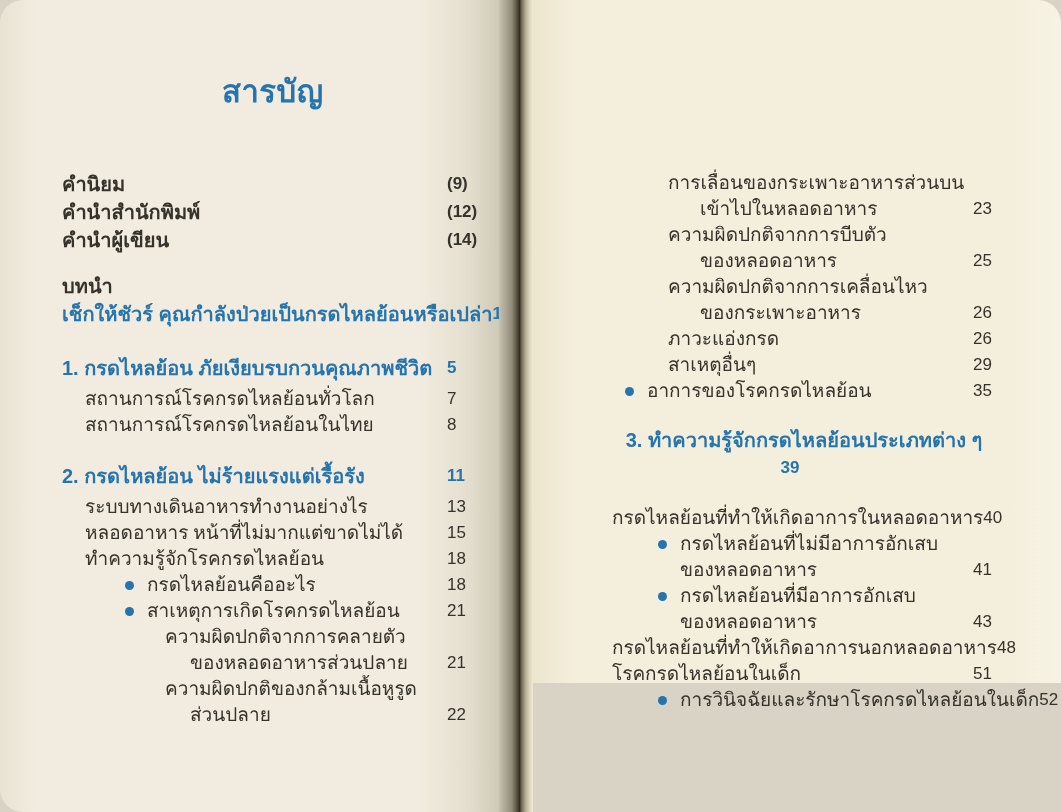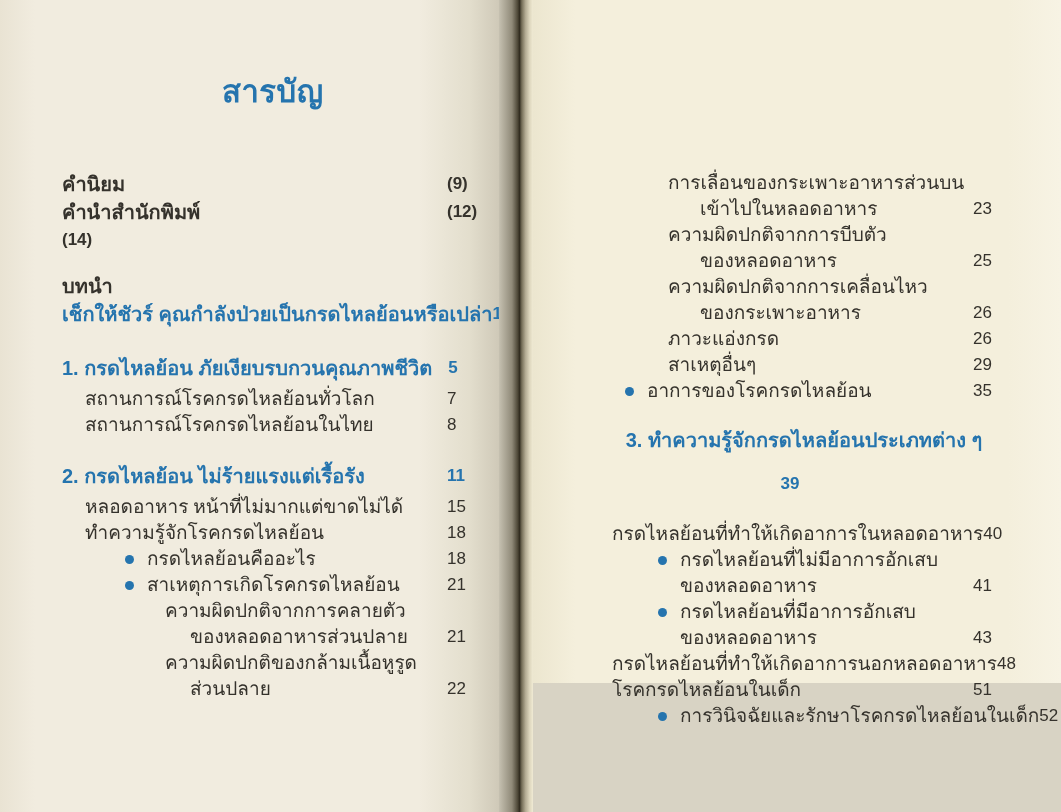--- a/index.html
+++ b/index.html
@@ -1,21 +1,21 @@
 <!DOCTYPE html>
 <html style="--accent-blue: #2574ae; --ink: #35322c; --paper-left: #f1ecdf; --paper-right: #f4efdc;"><head>
 <meta charset="utf-8">
 <style>
   html,body { margin:0; padding:0; }
   body {
     width:1061px; height:812px;
     font-family:"Liberation Sans", sans-serif;
     background:#d8d3c4;
   }
-  .book { position:relative; width:1061px; height:812px; overflow:hidden; }
+  .book { position:relative; width:1061px; height:812px; overflow:hidden;border-radius:23px; }
 
   
   .page-left {
     position:absolute; left:0; top:0; width:499px; height:812px;
     background:linear-gradient(90deg,
       var(--paper-left-edge,#e9e3d3) 0%, var(--paper-left,#f1ecdf) 7%,
       var(--paper-left,#f1ecdf) 84%, #e3decd 94%, #cfc9b8 100%);
   }
   .gutter {
     position:absolute; left:499px; top:0; width:34px; height:812px;
@@ -53,21 +53,21 @@
   .rows-r .r .pg { flex:0 0 47px; width:47px; text-align:left;
        font-family:"Liberation Sans", sans-serif; font-size:17px; }
 
   .front, .intro-head, .intro-title, .chapter {
     font-family:"Liberation Sans", sans-serif;
     font-weight:bold; font-size:20px; line-height:28px; min-height:28px;
   }
   .front { color:var(--ink,#35322c);align-items:flex-end; }
   .intro-head { color:var(--ink,#35322c); }
   .intro-title { color:var(--accent-blue,#2574ae);align-items:center; }
-  .chapter { color:var(--accent-blue,#2574ae); margin-bottom:4px;gap:16px; }
+  .chapter { color:var(--accent-blue,#2574ae); margin-bottom:4px; }
 
   .gapA { margin-top:18px; }
   .gapB { margin-top:26px; }
   .gapC { margin-top:24px; }
   .gapD { margin-top:22px;flex-direction:column; }
 
   
   .i1 { padding-left:23px; }
   .i2 { padding-left:63px; }
   .i3 { padding-left:103px; }
@@ -100,20 +100,21 @@
 
         <div class="r front">
           <span class="lbl">คำนิยม</span>
           <span class="pg">(9)</span>
         </div>
         <div class="r front">
           <span class="lbl">คำนำสำนักพิมพ์</span>
           <span class="pg">(12)</span>
         </div>
         <div class="r front">
+          <span class="lbl">คำนำผู้เขียน</span>
           <span class="pg">(14)</span>
         </div>
 
         <div class="r intro-head gapA">
           <span class="lbl">บทนำ</span>
           <span class="pg"></span>
         </div>
         <div class="r intro-title">
           <span class="lbl">เช็กให้ชัวร์  คุณกำลังป่วยเป็นกรดไหลย้อนหรือเปล่า</span>
           <span class="pg">1</span>
@@ -128,20 +129,24 @@
           <span class="pg">7</span>
         </div>
         <div class="r i1">
           <span class="lbl">สถานการณ์โรคกรดไหลย้อนในไทย</span>
           <span class="pg">8</span>
         </div>
 
         <div class="r chapter gapC">
           <span class="lbl">2. กรดไหลย้อน  ไม่ร้ายแรงแต่เรื้อรัง</span>
           <span class="pg">11</span>
+        </div>
+        <div class="r i1">
+          <span class="lbl">ระบบทางเดินอาหารทำงานอย่างไร</span>
+          <span class="pg">13</span>
         </div>
         <div class="r i1">
           <span class="lbl">หลอดอาหาร  หน้าที่ไม่มากแต่ขาดไม่ได้</span>
           <span class="pg">15</span>
         </div>
         <div class="r i1">
           <span class="lbl">ทำความรู้จักโรคกรดไหลย้อน</span>
           <span class="pg">18</span>
         </div>
         <div class="r i2">

